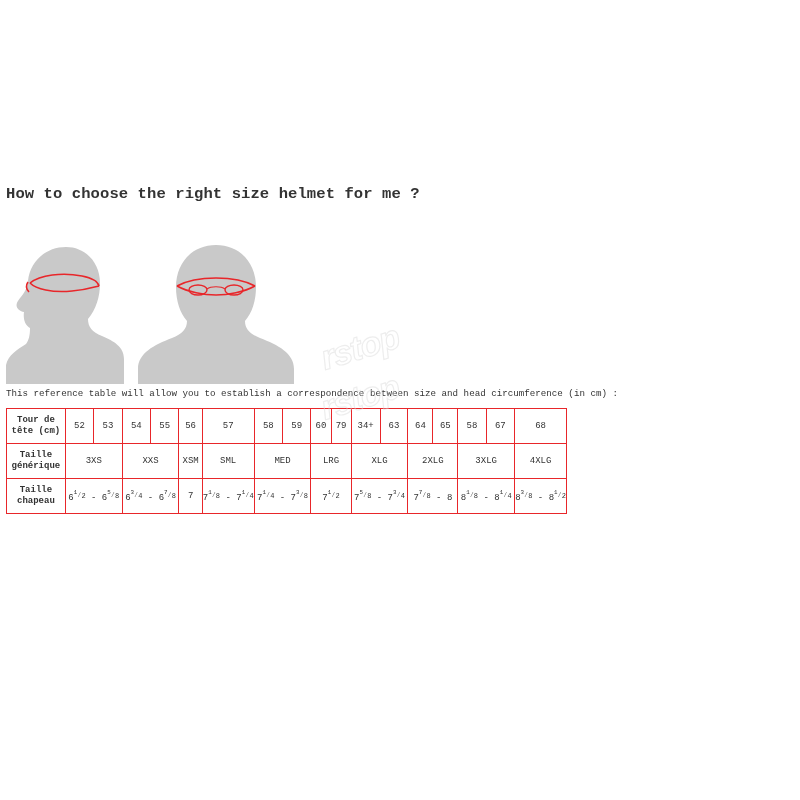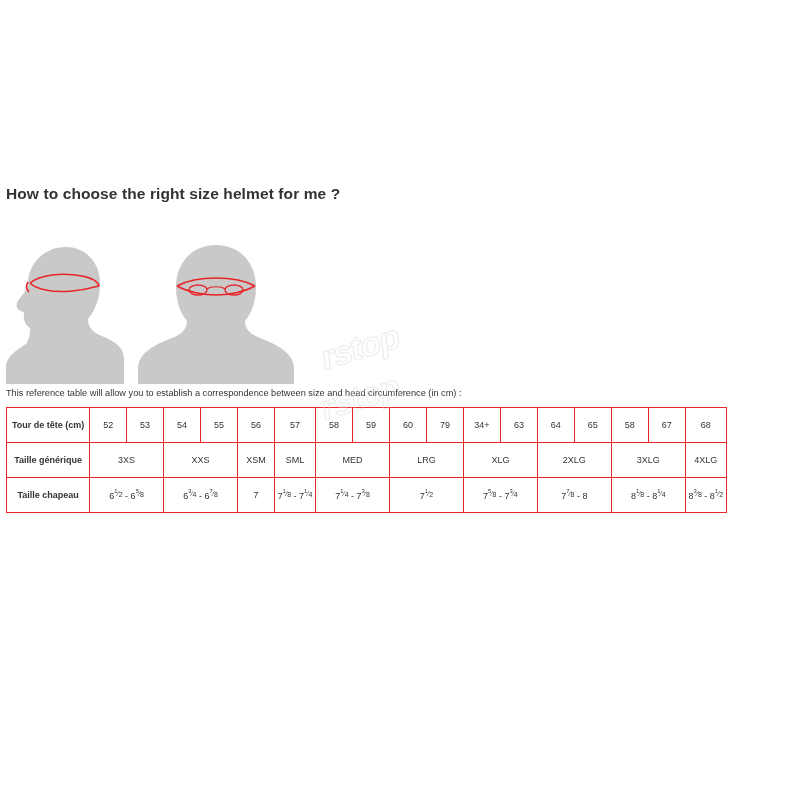--- a/index.html
+++ b/index.html
@@ -17,20 +17,21 @@
     position: relative;
     width: 800px;
     height: 800px;
     background: #ffffff;
   }
   .content {
     position: absolute;
     left: 6px;
     top: 185px;
     width: 790px;
+    font-family: Liberation Mono, monospace;
   }
   h1.title {
     font-size: 15.5px;
     font-weight: bold;
     color: #333333;
     margin: 0 0 10px 0;
     letter-spacing: 0.1px;
   }
   p.intro {
     font-size: 9.2px;
@@ -48,21 +49,21 @@
 
   p.table-intro {
     font-size: 9.2px;
     color: #333333;
     margin: 4px 0 9px 0;
   }
 
   table.size-table {
     border-collapse: collapse;
     table-layout: auto;
-    width: 721px;
+    width: 561px;
     border: 1px solid #e8262a;
   }
   table.size-table td, table.size-table th {
     border: 1px solid #e8262a;
     text-align: center;
     vertical-align: middle;
     color: #333333;
     font-size: 9px;
     padding: 0;
     height: 35px;

